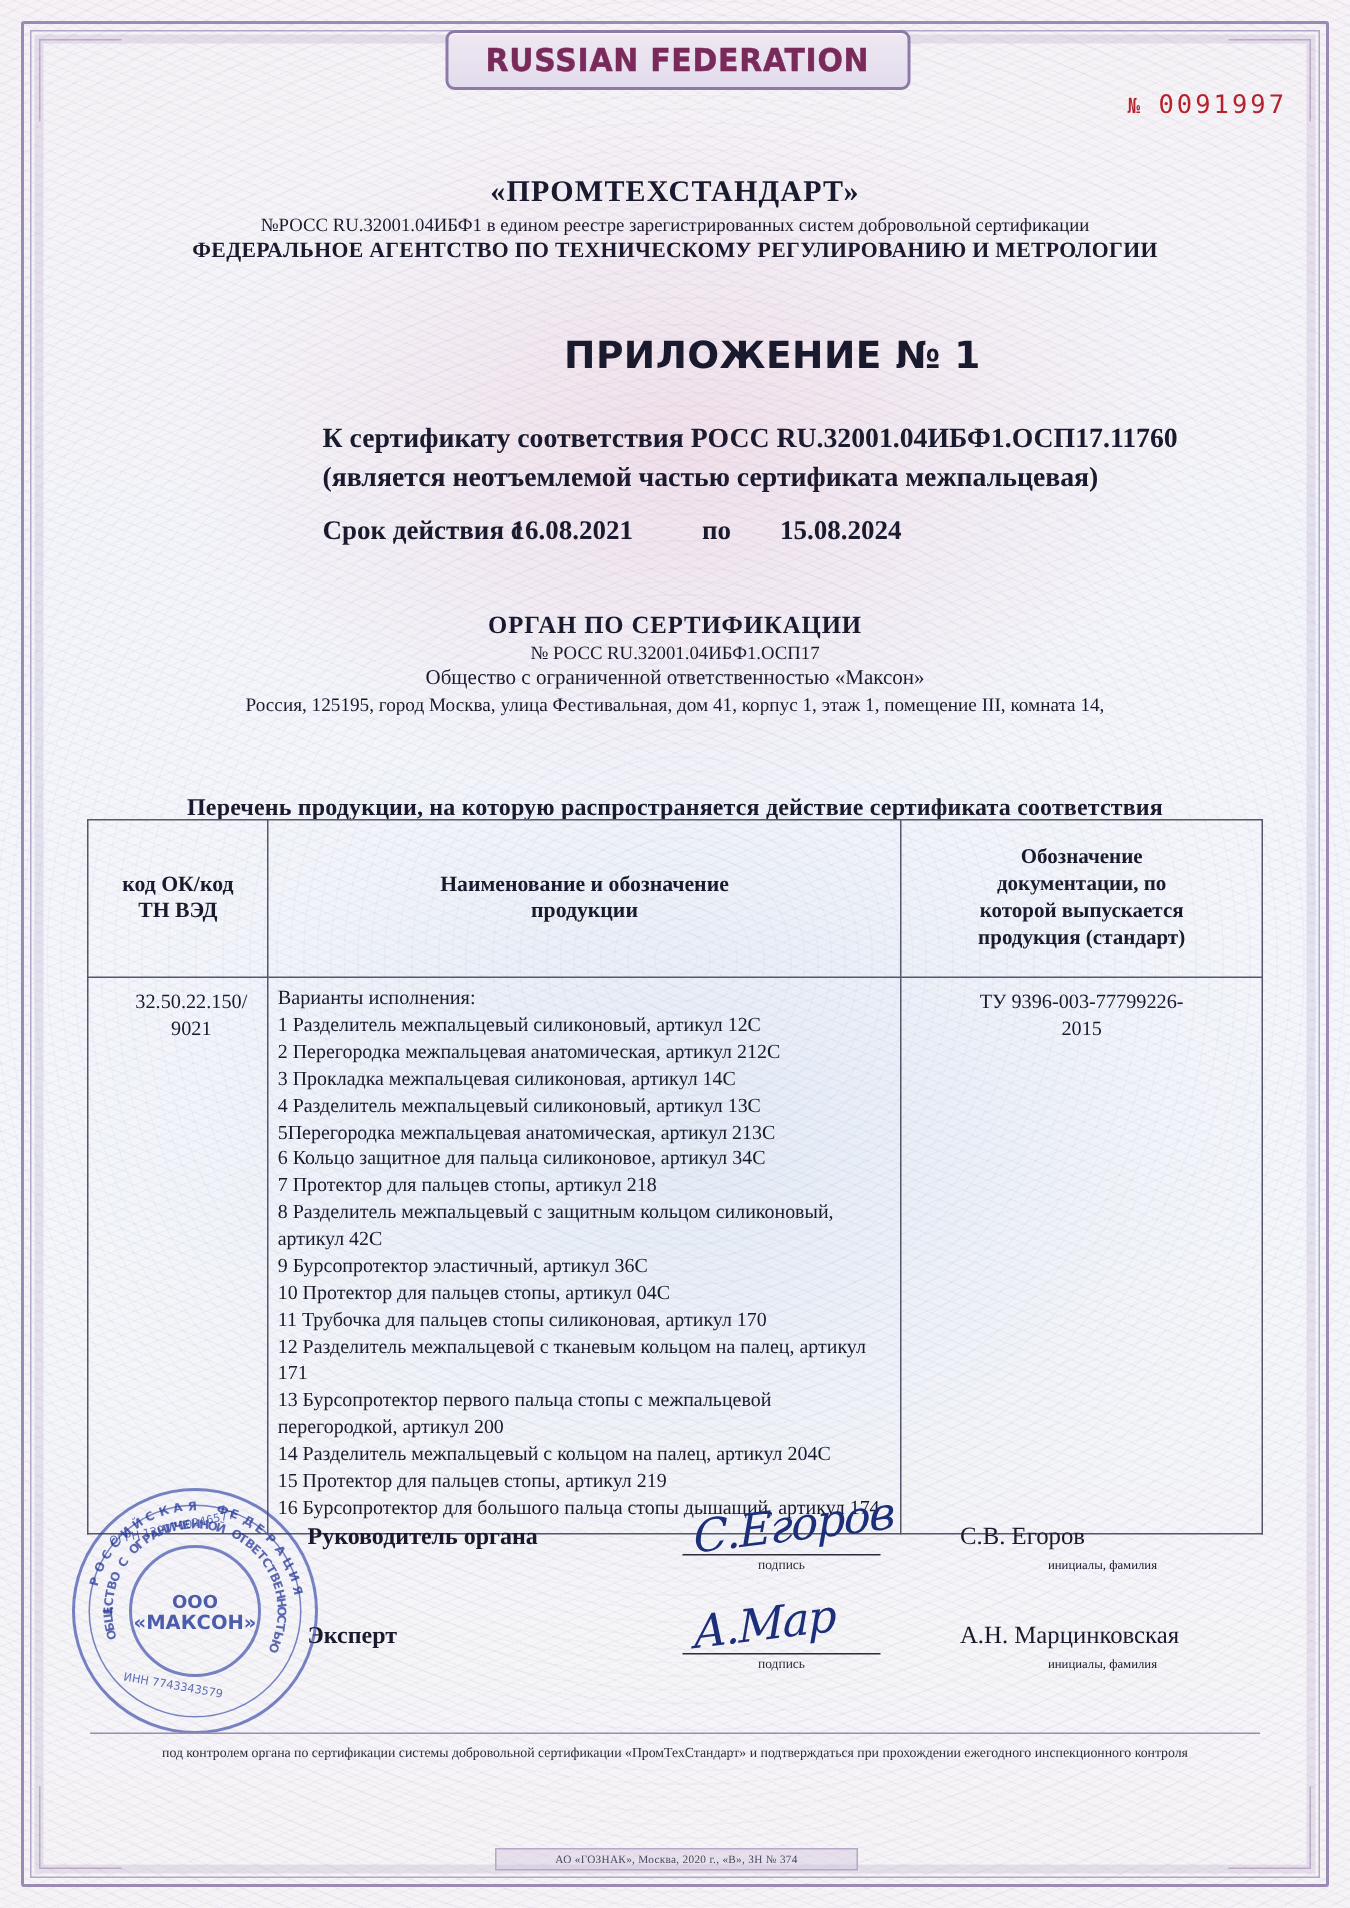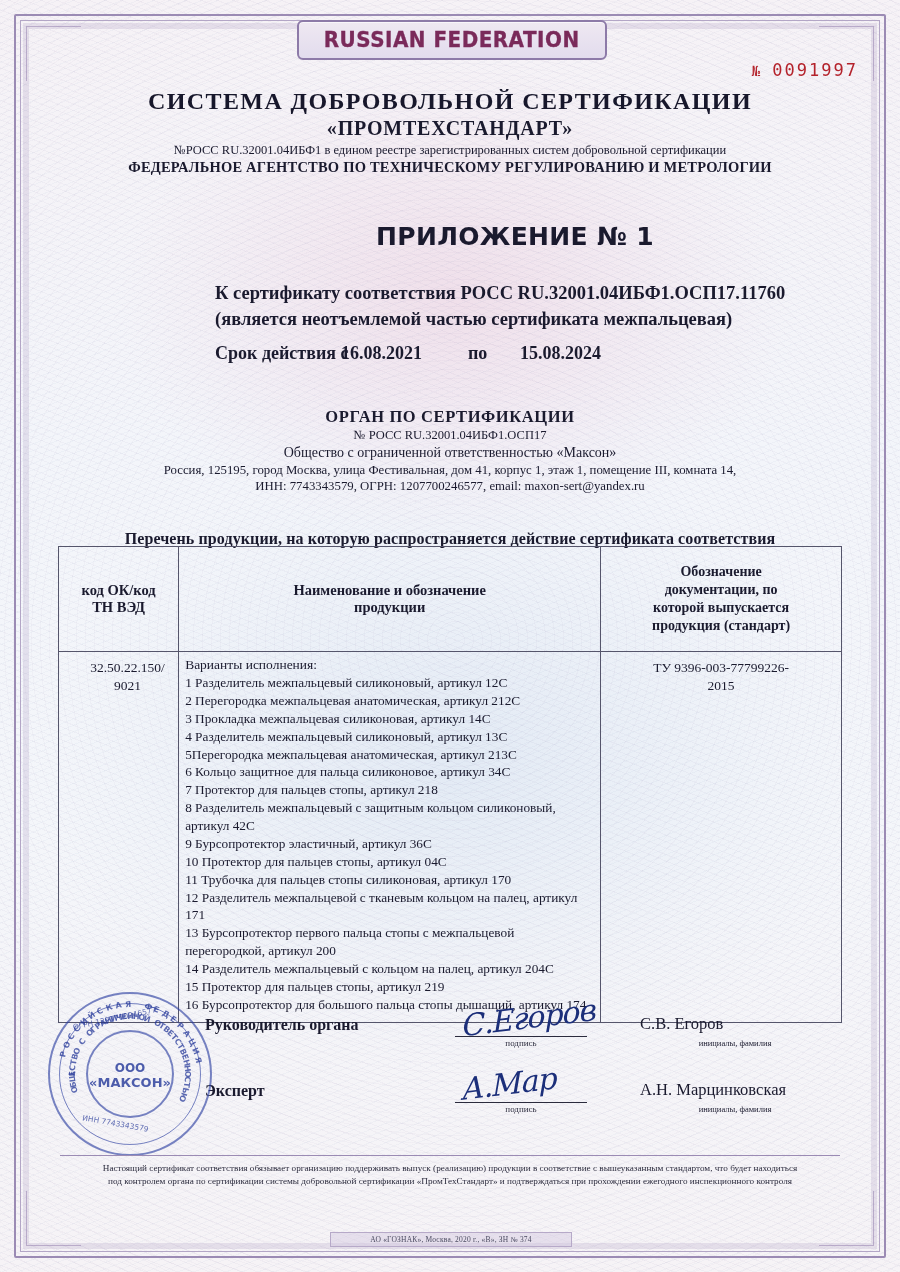--- a/index.html
+++ b/index.html
@@ -473,41 +473,39 @@
 
     <div class="ribbon">
       <span class="ribbon-text">RUSSIAN FEDERATION</span>
     </div>
 
     <div class="serial">
       <span class="no">№</span>
       <span>0091997</span>
     </div>
 
-    <div class="title1">СИСТЕМА ДОБРОВОЛЬНОЙ СЕРТИФИКАЦИИ</div>
     <div class="title2">«ПРОМТЕХСТАНДАРТ»</div>
     <div class="title3">№РОСС RU.32001.04ИБФ1 в едином реестре зарегистрированных систем добровольной сертификации</div>
     <div class="title4">ФЕДЕРАЛЬНОЕ АГЕНТСТВО ПО ТЕХНИЧЕСКОМУ РЕГУЛИРОВАНИЮ И МЕТРОЛОГИИ</div>
 
 
     <div class="prilozhenie">ПРИЛОЖЕНИЕ № 1</div>
     <div class="cert-line1">К сертификату соответствия РОСС RU.32001.04ИБФ1.ОСП17.11760</div>
     <div class="cert-line2">(является неотъемлемой частью сертификата межпальцевая)</div>
     <div class="term">
       <span class="lbl">Срок действия с</span>
       <span class="d1">16.08.2021</span>
       <span class="po">по</span>
       <span class="d2">15.08.2024</span>
     </div>
 
     <div class="organ-title">ОРГАН ПО СЕРТИФИКАЦИИ</div>
     <div class="organ-reg">№ РОСС RU.32001.04ИБФ1.ОСП17</div>
     <div class="organ-name">Общество с ограниченной ответственностью «Максон»</div>
     <div class="organ-addr">Россия, 125195, город Москва, улица Фестивальная, дом 41, корпус 1, этаж 1, помещение III, комната 14,</div>
-    <div class="organ-inn">ИНН: 7743343579, ОГРН: 1207700246577, email: maxon-sert@yandex.ru</div>
 
     <div class="list-heading">Перечень продукции, на которую распространяется действие сертификата соответствия</div>
 
 
     <table class="tbl">
       <thead>
         <tr>
           <th class="c1">
             <div>код ОК/код</div>
             <div>ТН ВЭД</div>
@@ -649,19 +647,18 @@
           <span style="transform: rotate(266.8deg) translate(0px, 62px) rotate(180deg);">О</span>
           <span style="transform: rotate(272.4deg) translate(0px, 62px) rotate(180deg);">С</span>
           <span style="transform: rotate(278deg) translate(0px, 62px) rotate(180deg);">Т</span>
           <span style="transform: rotate(283.6deg) translate(0px, 62px) rotate(180deg);">Ь</span>
           <span style="transform: rotate(289.2deg) translate(0px, 62px) rotate(180deg);">Ю</span>
         </div>
     </div>
 
     <div class="footer-rule"></div>
     <div class="footer-note">
-      <div>Настоящий сертификат соответствия обязывает организацию поддерживать выпуск (реализацию) продукции в соответствие с вышеуказанным стандартом, что будет находиться</div>
       <div>под контролем органа по сертификации системы добровольной сертификации «ПромТехСтандарт» и подтверждаться при прохождении ежегодного инспекционного контроля</div>
     </div>
     <div class="footer-strip">АО «ГОЗНАК», Москва, 2020 г., «В», ЗН № 374</div>
 
   </div>
 </div>
 
 </body></html>

